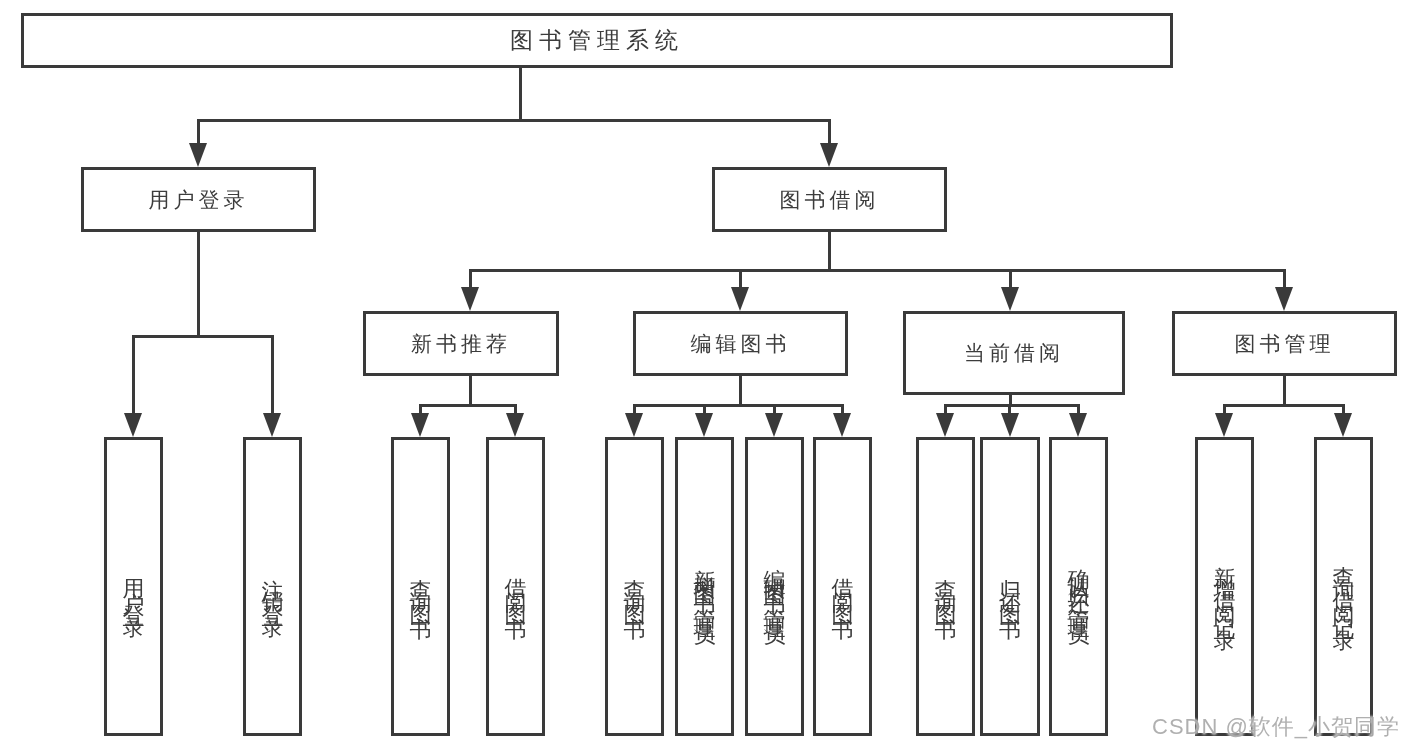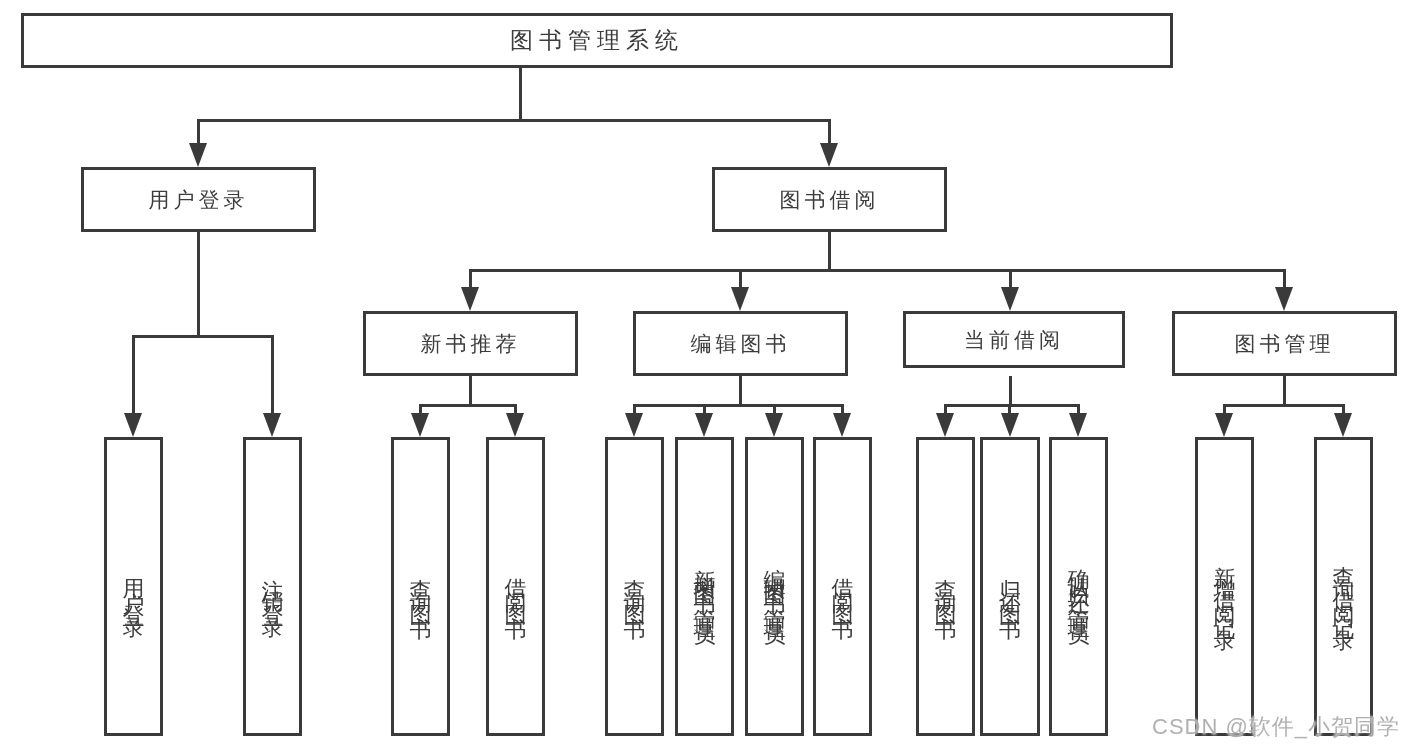--- a/index.html
+++ b/index.html
@@ -134,27 +134,27 @@
     <span class="hlabel">图书管理系统</span>
   </div>
 
   <div class="node" style="left:81px;top:167px;width:235px;height:65px">
     <span class="hlabel">用户登录</span>
   </div>
   <div class="node" style="left:712px;top:167px;width:235px;height:65px">
     <span class="hlabel">图书借阅</span>
   </div>
 
-  <div class="node" style="left:363px;top:311px;width:215px;height:65px">
+  <div class="node" style="left:363px;top:311px;width:196px;height:65px">
     <span class="hlabel">新书推荐</span>
   </div>
   <div class="node" style="left:633px;top:311px;width:215px;height:65px">
     <span class="hlabel">编辑图书</span>
   </div>
-  <div class="node" style="left:903px;top:311px;width:222px;height:57px">
+  <div class="node" style="left:903px;top:311px;width:222px;height:84px">
     <span class="hlabel">当前借阅</span>
   </div>
   <div class="node" style="left:1172px;top:311px;width:225px;height:65px">
     <span class="hlabel">图书管理</span>
   </div>
 
   <div class="leaf" style="left:104px">
     <span class="vlabel">用户登录</span>
   </div>
   <div class="leaf" style="left:243px">

